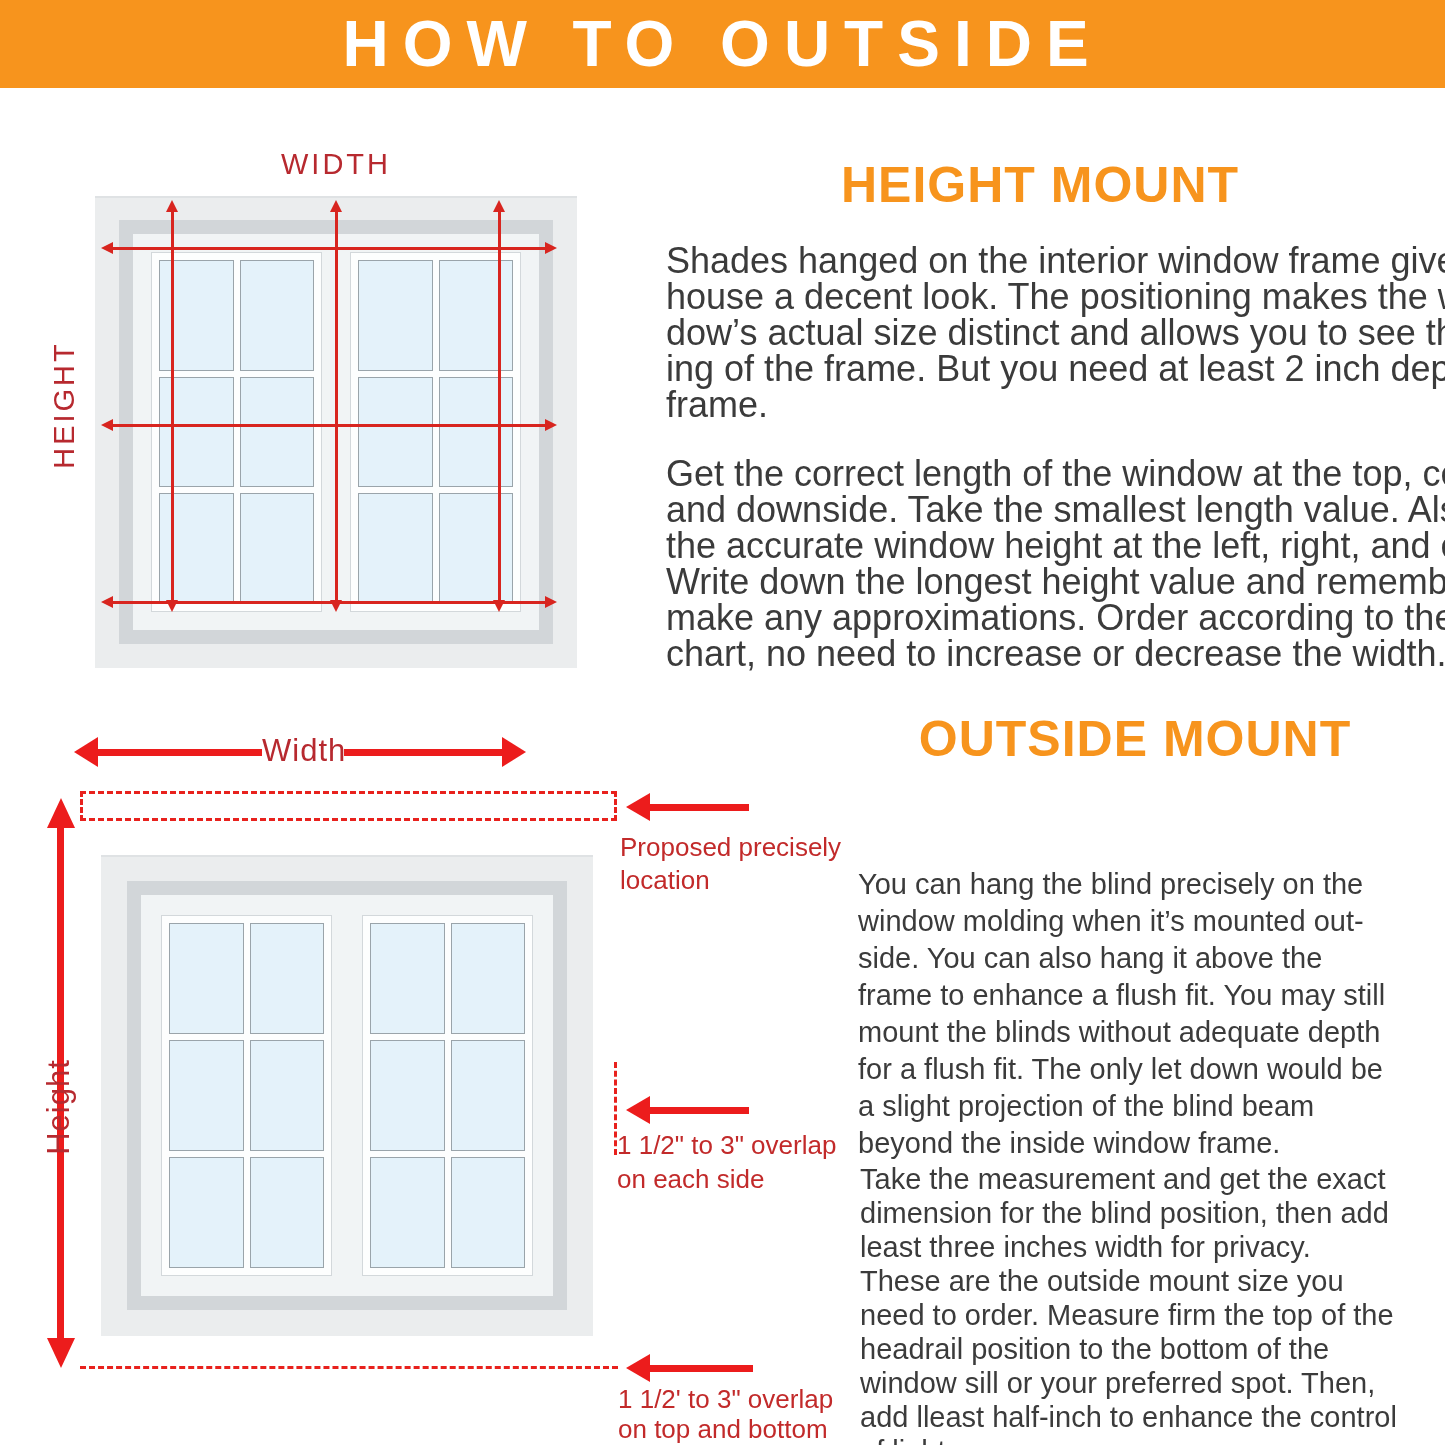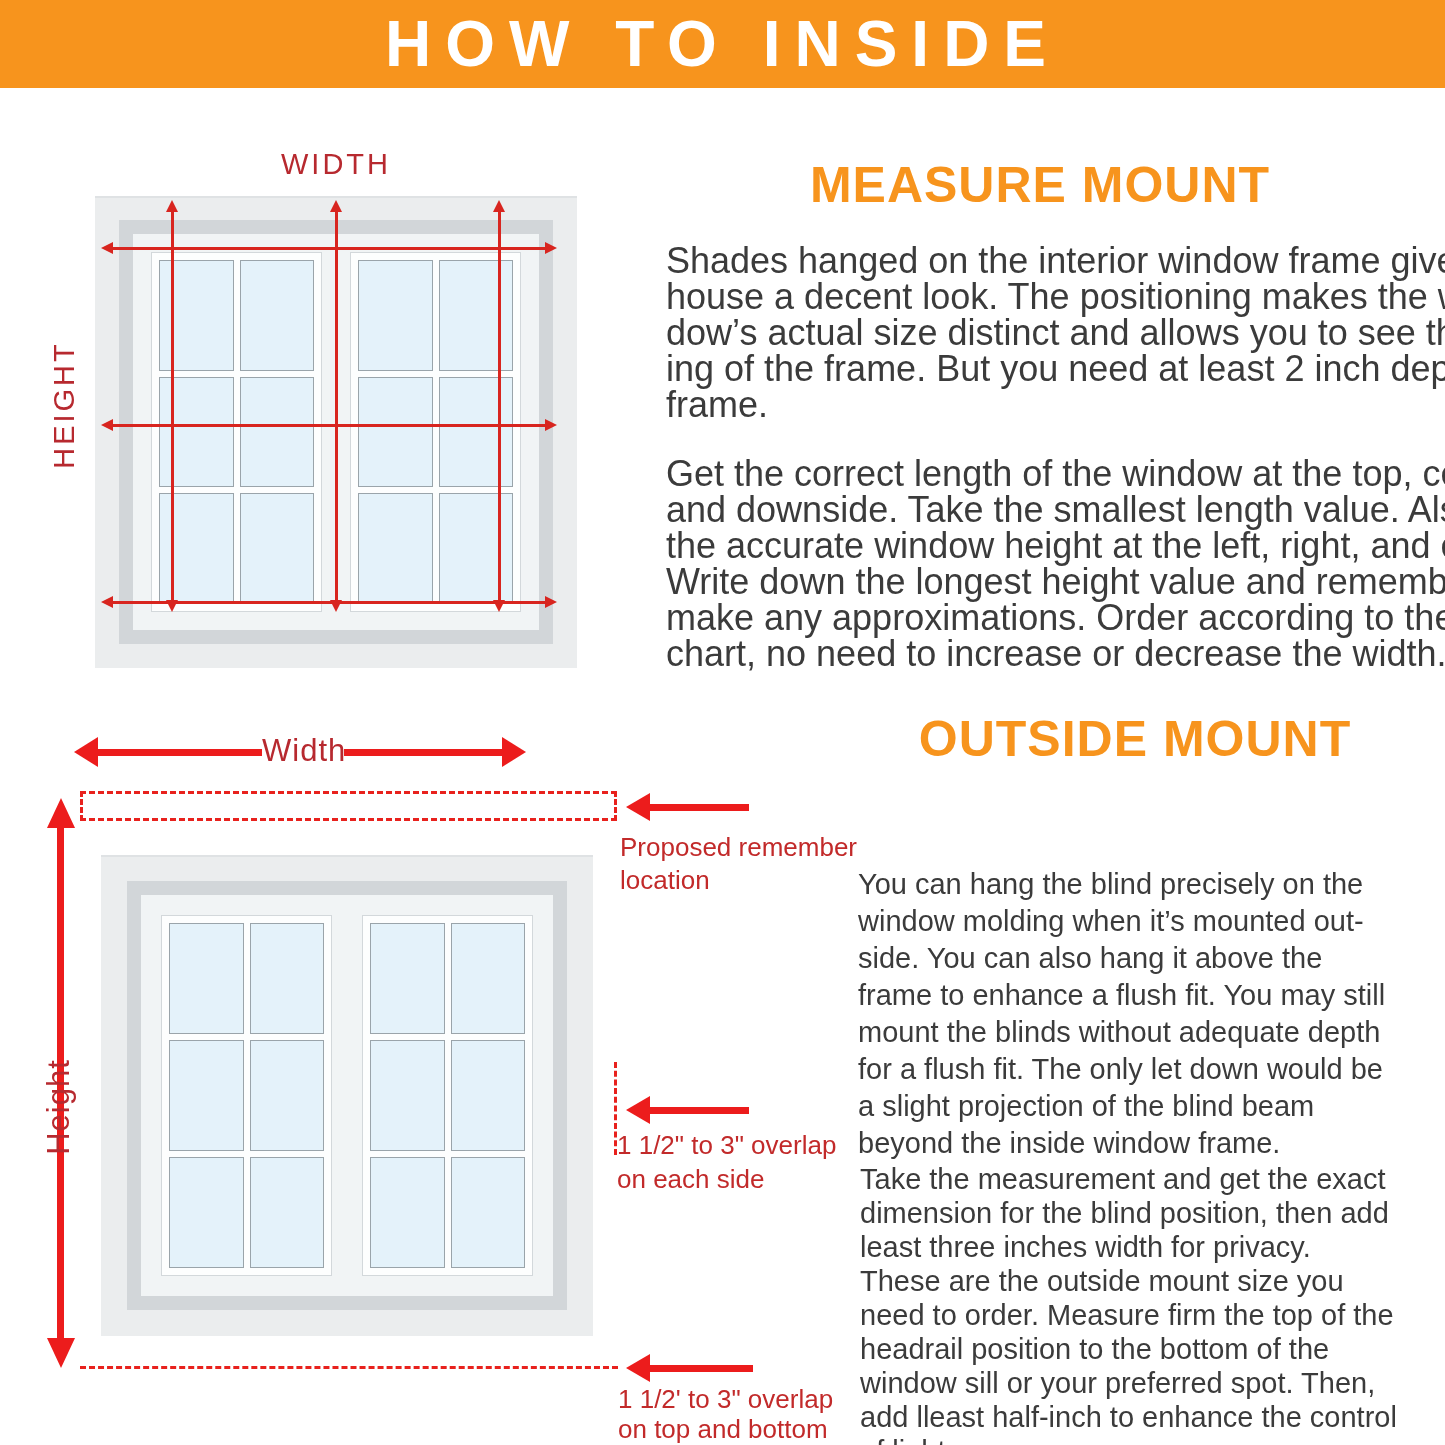--- a/index.html
+++ b/index.html
@@ -63,21 +63,21 @@
   .bt-top{font-size:36px;line-height:36px;}
   .bt-bottom{font-size:29px;line-height:37px;}
   .bt-bottom2{font-size:29px;line-height:34px;}
 </style>
 </head>
 <body>
 
 <div class="canvas">
 
   <header class="banner">
-    <span>HOW TO INSIDE</span>
+    <span>HOW TO OUTSIDE</span>
   </header>
 
   <div class="dlabel" style="left:236px;top:148px;width:200px;text-align:center;">WIDTH</div>
   <div class="dlabel rot" style="left:64px;top:405px;">HEIGHT</div>
 
   <div class="window" style="left:95px;top:196px;width:482px;height:472px;">
     <div class="ring-mid" style="left:24px;top:24px;right:24px;bottom:24px;">
       <div class="ring-sash" style="left:14px;top:14px;right:14px;bottom:14px;">
         <div class="pane-region" style="left:18px;top:18px;right:18px;bottom:18px;">
           <div class="sash">
@@ -102,21 +102,21 @@
     </div>
   </div>
 
   <div class="hline" style="left:113px;top:247px;width:432px;"></div>
   <div class="hline" style="left:113px;top:424px;width:432px;"></div>
   <div class="hline" style="left:113px;top:601px;width:432px;"></div>
   <div class="vline" style="left:171px;top:212px;height:388px;"></div>
   <div class="vline" style="left:335px;top:212px;height:388px;"></div>
   <div class="vline" style="left:498px;top:212px;height:388px;"></div>
 
-  <h2 class="mount-heading" style="left:665px;top:156px;width:750px;margin:0;">MEASURE MOUNT</h2>
+  <h2 class="mount-heading" style="left:665px;top:156px;width:750px;margin:0;">HEIGHT MOUNT</h2>
   <div class="bodytext bt-top" style="left:666px;top:243px;">Shades hanged on the interior window frame give the
 house a decent look. The positioning makes the win-
 dow’s actual size distinct and allows you to see the mold-
 ing of the frame. But you need at least 2 inch depth of
 frame.</div>
   <div class="bodytext bt-top" style="left:666px;top:456px;">Get the correct length of the window at the top, center,
 and downside. Take the smallest length value. Also, get
 the accurate window height at the left, right, and center.
 Write down the longest height value and remember not to
 make any approximations. Order according to the size
@@ -124,21 +124,21 @@
 
   <div class="head-left" style="left:74px;top:737px;"></div>
   <div class="shaft-h" style="left:96px;top:749px;width:166px;"></div>
   <div class="dlabel" style="left:262px;top:733px;width:82px;text-align:center;letter-spacing:1px;font-size:31px;">Width</div>
   <div class="shaft-h" style="left:344px;top:749px;width:160px;"></div>
   <div class="head-right" style="left:502px;top:737px;"></div>
 
   <div class="dash-rect" style="left:80px;top:791px;width:537px;height:30px;"></div>
   <div class="head-left" style="left:626px;top:793px;border-top-width:14px;border-bottom-width:14px;"></div>
   <div class="shaft-h" style="left:649px;top:804px;width:100px;"></div>
-  <div class="rednote" style="left:620px;top:831px;">Proposed remember
+  <div class="rednote" style="left:620px;top:831px;">Proposed precisely
 location</div>
 
   <div class="head-up" style="left:47px;top:798px;"></div>
   <div class="shaft-v" style="left:57px;top:826px;height:512px;"></div>
   <div class="head-down" style="left:47px;top:1338px;"></div>
   <div class="dlabel rot" style="left:59px;top:1107px;font-size:31px;letter-spacing:1px;">Height</div>
 
   <div class="window" style="left:101px;top:855px;width:492px;height:481px;">
     <div class="ring-mid" style="left:26px;top:26px;right:26px;bottom:26px;">
       <div class="ring-sash" style="left:14px;top:14px;right:14px;bottom:14px;">

